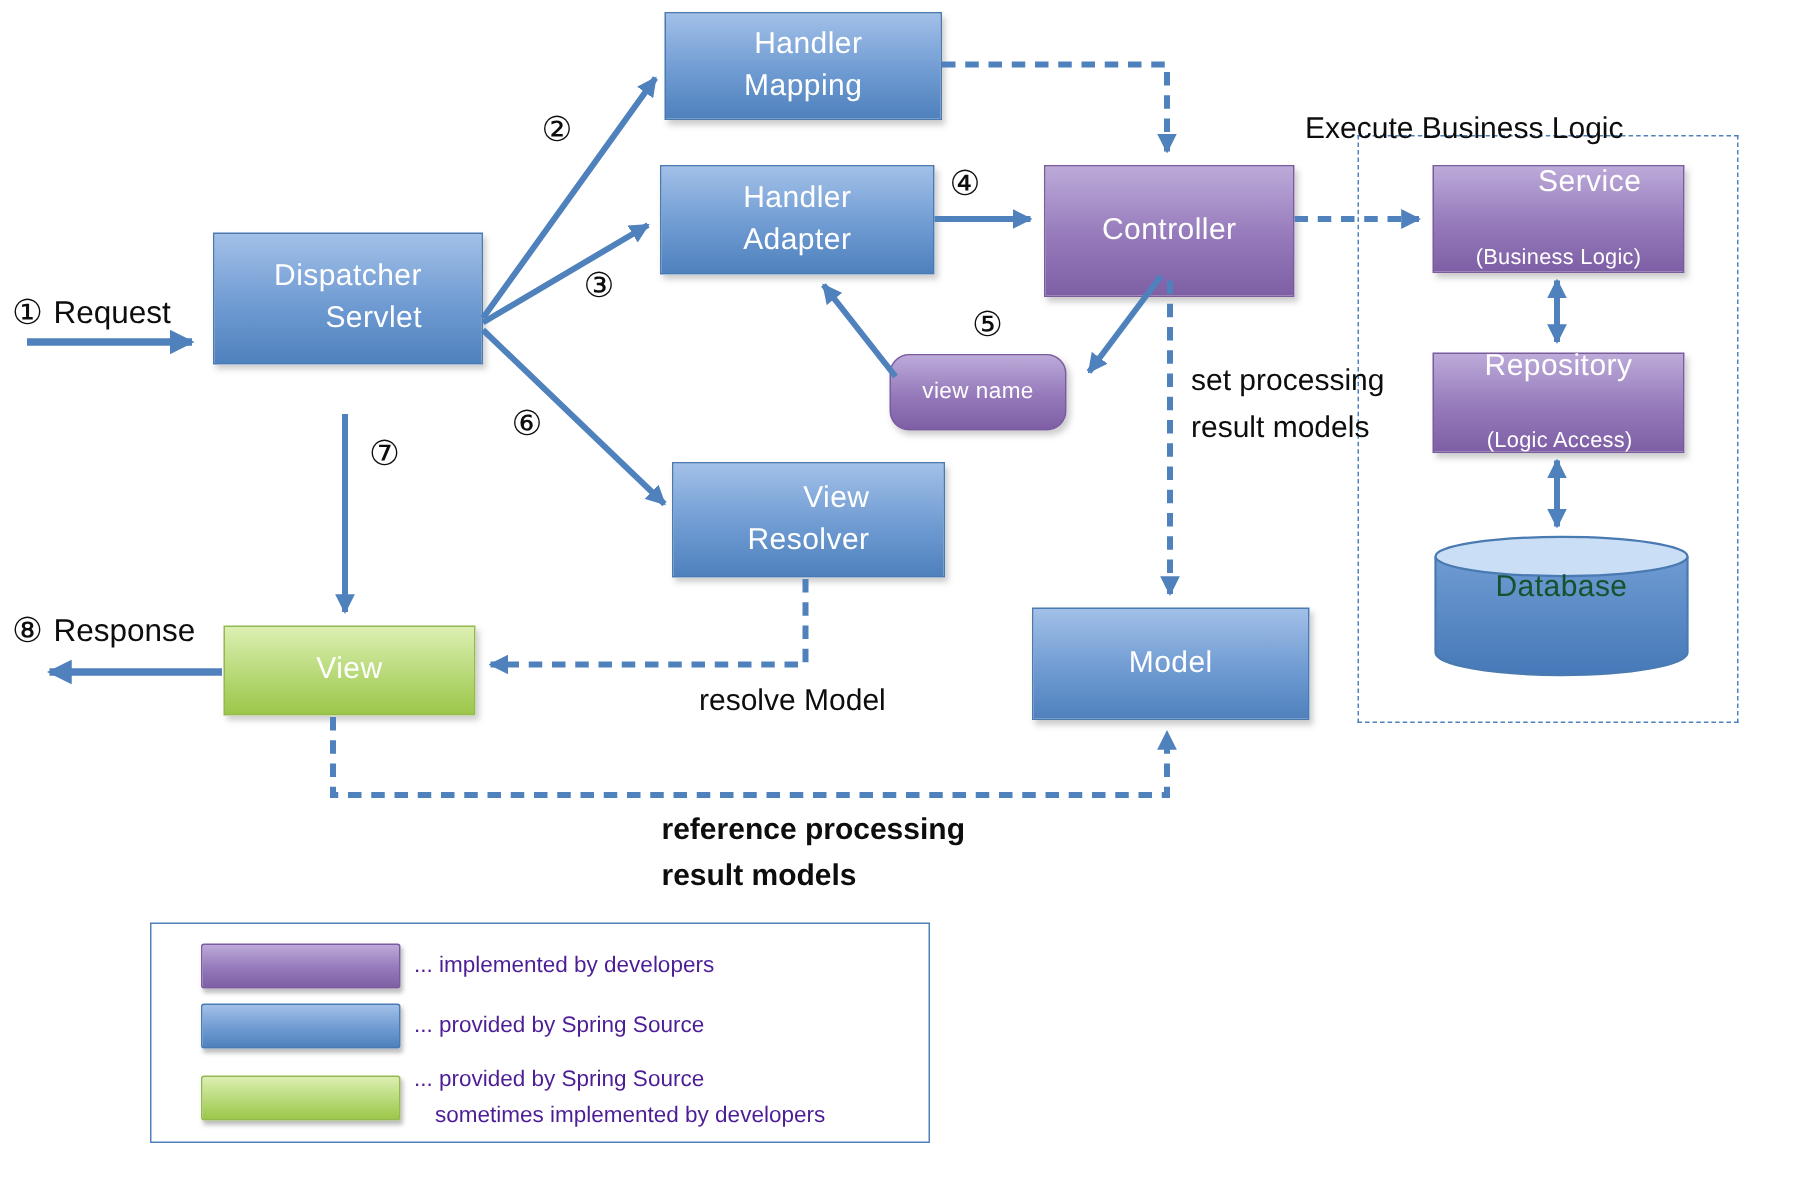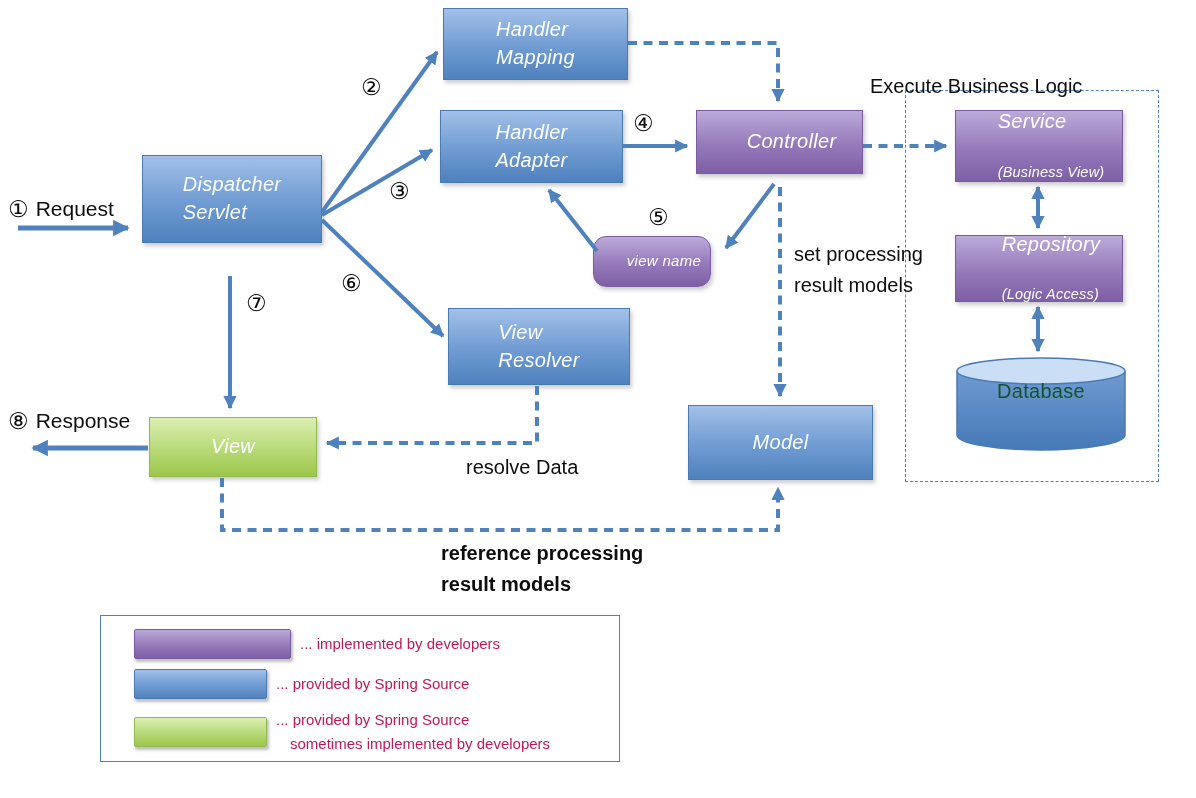--- a/index.html
+++ b/index.html
@@ -4,33 +4,32 @@
 <style>
   html,body { margin:0; padding:0; background:#ffffff; }
   .stage {
     position:relative; width:1196px; height:798px; background:#ffffff;
     font-family:"Liberation Sans","DejaVu Sans",sans-serif; overflow:hidden;
   }
   
   .node {
     position:absolute; box-sizing:border-box; z-index:3;
     display:flex; align-items:center; justify-content:center;
-    text-align:left; color:#ffffff; white-space:pre-line;
+    text-align:right; color:#ffffff; white-space:pre-line;
     font-size:20px; line-height:1.38; letter-spacing:.3px;
     box-shadow:2px 3px 4px rgba(110,110,110,0.35);
-    font-style:italic;
   }
   .blue   { background:linear-gradient(180deg,#a2c0e8 0%,#6f9bd2 55%,#4f81bd 100%); border:1.5px solid #4a7ab2; }
-  .purple { background:linear-gradient(180deg,#bcaad9 0%,#9579ba 55%,#7e5fa5 100%); border:1.5px solid #7a5b9e;padding-left:24px; }
+  .purple { background:linear-gradient(180deg,#bcaad9 0%,#9579ba 55%,#7e5fa5 100%); border:1.5px solid #7a5b9e; }
   .green  { background:linear-gradient(180deg,#dcefb2 0%,#b7d977 55%,#9cc74a 100%); border:1.5px solid #94b953; }
 
   .n-dispatcher { left:142px; top:155px; width:180px; height:88px; }
   .n-hmapping   { left:443px; top:8px;   width:185px; height:72px;  }
   .n-hadapter   { left:440px; top:110px; width:183px; height:73px;  }
-  .n-controller { left:696px; top:110px; width:167px; height:64px;  }
+  .n-controller { left:696px; top:110px; width:167px; height:88px;  }
   .n-viewname   { left:593px; top:236px; width:118px; height:51px; border-radius:13px; font-size:15px; }
   .n-vresolver  { left:448px; top:308px; width:182px; height:77px;  }
   .n-view       { left:149px; top:417px; width:168px; height:60px;  }
   .n-model      { left:688px; top:405px; width:185px; height:75px;  }
   .n-service    { left:955px; top:110px; width:168px; height:72px;  }
   .n-repository { left:955px; top:235px; width:168px; height:67px;  }
   .node-sub { font-size:14.5px; letter-spacing:.2px; margin-top:1px; }
   .node-title { line-height:1.15; }
 
   
@@ -71,21 +70,21 @@
   .wide  { stroke-width:5; }
   .dash  { stroke-dasharray:9 6.5; }
 
   
   .legend { position:absolute; left:100px; top:615px; width:518px; height:145px;
             border:1.5px solid #4f81bd; background:#fff; z-index:3; }
   .legend-row { position:absolute; left:33px; display:flex; align-items:center; }
   .lr1 { top:13px; } .lr2 { top:53px; } .lr3 { top:92px; }
   .swatch { width:131px; height:28px; border-radius:2px; flex:0 0 auto;
             box-shadow:1.5px 2.5px 3px rgba(110,110,110,0.45); }
-  .legend-text { margin-left:9px; font-size:15px; color:#be185d; line-height:24px; }
+  .legend-text { margin-left:9px; font-size:15px; color:#4c1d95; line-height:24px; }
   .legend-text .t2 { padding-left:14px; }
 </style>
 </head>
 <body>
 
 <div class="stage">
 
   <div class="biz-region"></div>
 
   <div class="node blue n-dispatcher">Dispatcher
@@ -97,21 +96,21 @@
   <div class="node purple n-controller">Controller</div>
   <div class="node purple n-viewname">view name</div>
   <div class="node blue n-vresolver">View
 Resolver</div>
   <div class="node green n-view">View</div>
   <div class="node blue n-model">Model</div>
 
   <div class="node purple n-service">
     <div>
       <div class="node-title">Service</div>
-      <div class="node-sub">(Business View)</div>
+      <div class="node-sub">(Business Logic)</div>
     </div>
   </div>
   <div class="node purple n-repository">
     <div>
       <div class="node-title">Repository</div>
       <div class="node-sub">(Logic Access)</div>
     </div>
   </div>
 
   <div class="cyl-wrap">
@@ -139,21 +138,21 @@
     <span class="num">①</span>
     <span>Request</span>
   </div>
   <div class="lbl lbl-io l-response">
     <span class="num">⑧</span>
     <span>Response</span>
   </div>
   <div class="lbl l-exec">Execute Business Logic</div>
   <div class="lbl l-setproc">set processing
 result models</div>
-  <div class="lbl l-resolve">resolve Data</div>
+  <div class="lbl l-resolve">resolve Model</div>
   <div class="lbl l-refproc">reference processing
 result models</div>
 
   <svg class="wires" width="1196" height="798">
     <defs>
       <marker id="ah" viewBox="0 0 10 10" refX="9" refY="5" markerWidth="3.3" markerHeight="3.3" orient="auto-start-reverse">
         <path d="M0,0 L10,5 L0,10 z" fill="#4f81bd"></path>
       </marker>
     </defs>
 

